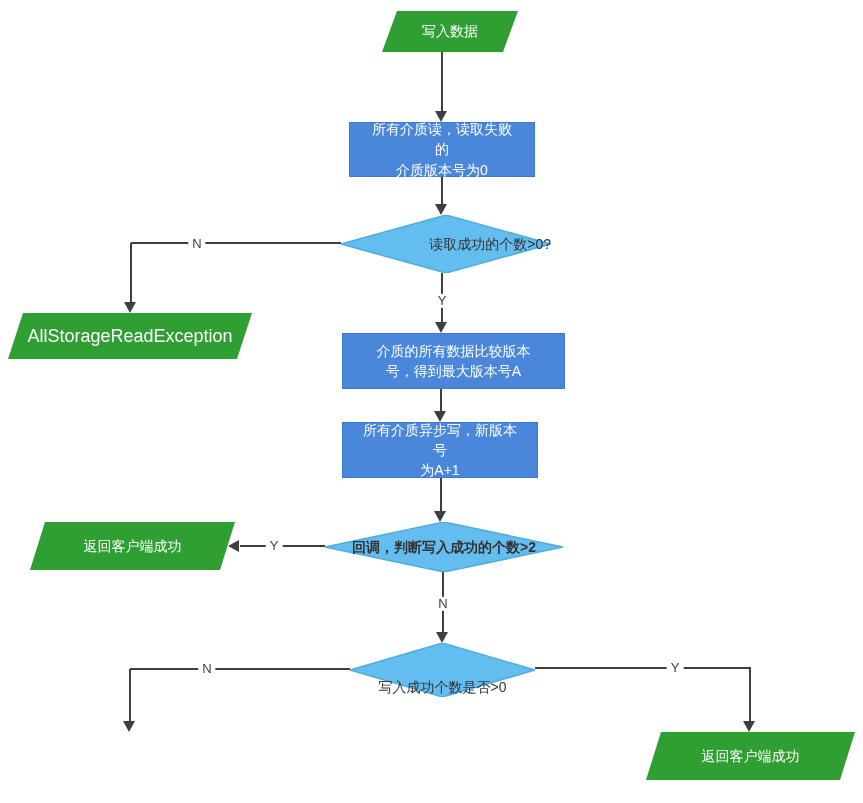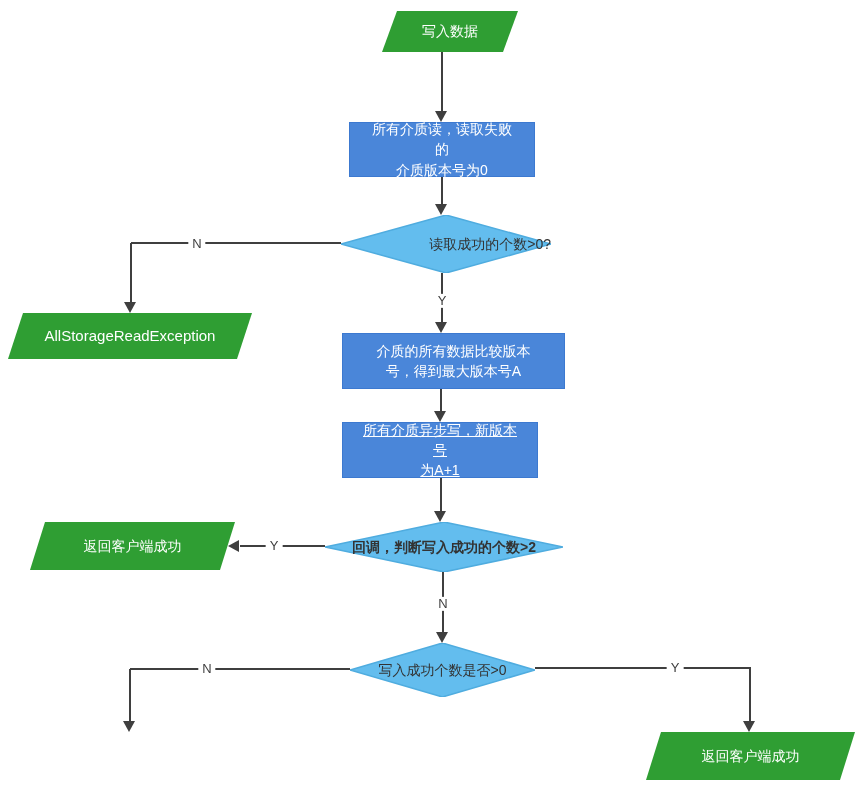--- a/index.html
+++ b/index.html
@@ -30,21 +30,21 @@
   .node{position:absolute; display:flex; align-items:center; justify-content:center;
     text-align:center; box-sizing:border-box;}
   .node-text{white-space:pre-line; line-height:1.45; position:relative; z-index:1;}
   .para{background:var(--green); color:var(--node-text); font-size:14px;
     clip-path:polygon(15px 0, 100% 0, calc(100% - 15px) 100%, 0 100%);text-align:right;}
   .rect{background:var(--blue); border:1px solid var(--blue-border);
     color:var(--node-text); font-size:14px; padding:2px 18px;}
   .diamond{color:var(--decision-text); font-size:14px;}
   .diamond svg{position:absolute; left:0; top:0; width:100%; height:100%;}
   .diamond .node-text{white-space:nowrap;}
-  .exception-text{font-size:15px;}
+  .exception-text{font-size:18px;}
 </style>
 </head>
 <body>
 
 <div class="canvas">
 
   <div class="cline vline" style="left:441px;top:52px;height:61px;"></div>
   <div class="ah-down" style="left:435px;top:111px;"></div>
 
   <div class="cline vline" style="left:441px;top:177px;height:29px;"></div>
@@ -102,37 +102,37 @@
 
   <div class="node para" style="left:8px;top:313px;width:244px;height:46px;">
     <span class="node-text exception-text">AllStorageReadException</span>
   </div>
 
   <div class="node rect" style="left:342px;top:333px;width:223px;height:56px;">
     <span class="node-text">介质的所有数据比较版本
 号，得到最大版本号A</span>
   </div>
 
-  <div class="node rect" style="left:342px;top:422px;width:196px;height:56px;text-decoration:underline;">
+  <div class="node rect" style="left:342px;top:422px;width:196px;height:56px;">
     <span class="node-text">所有介质异步写，新版本号
 为A+1</span>
   </div>
 
   <div class="node diamond" style="left:325px;top:522px;width:238px;height:50px;font-weight:bold;">
     <svg viewBox="0 0 100 100" preserveAspectRatio="none">
       <polygon points="50,0 100,50 50,100 0,50" fill="var(--light-blue)" stroke="var(--light-blue-border)" stroke-width="1.5" vector-effect="non-scaling-stroke"></polygon>
     </svg>
     <span class="node-text">回调，判断写入成功的个数&gt;2</span>
   </div>
 
   <div class="node para" style="left:30px;top:522px;width:205px;height:48px;">
     <span class="node-text">返回客户端成功</span>
   </div>
 
-  <div class="node diamond" style="left:350px;top:643px;width:185px;height:54px;">
+  <div class="node diamond" style="left:350px;top:643px;width:185px;height:54px;align-items:flex-end;">
     <svg viewBox="0 0 100 100" preserveAspectRatio="none">
       <polygon points="50,0 100,50 50,100 0,50" fill="var(--light-blue)" stroke="var(--light-blue-border)" stroke-width="1.5" vector-effect="non-scaling-stroke"></polygon>
     </svg>
     <span class="node-text">写入成功个数是否&gt;0</span>
   </div>
 
 
   <div class="node para" style="left:646px;top:732px;width:209px;height:48px;">
     <span class="node-text">返回客户端成功</span>
   </div>

